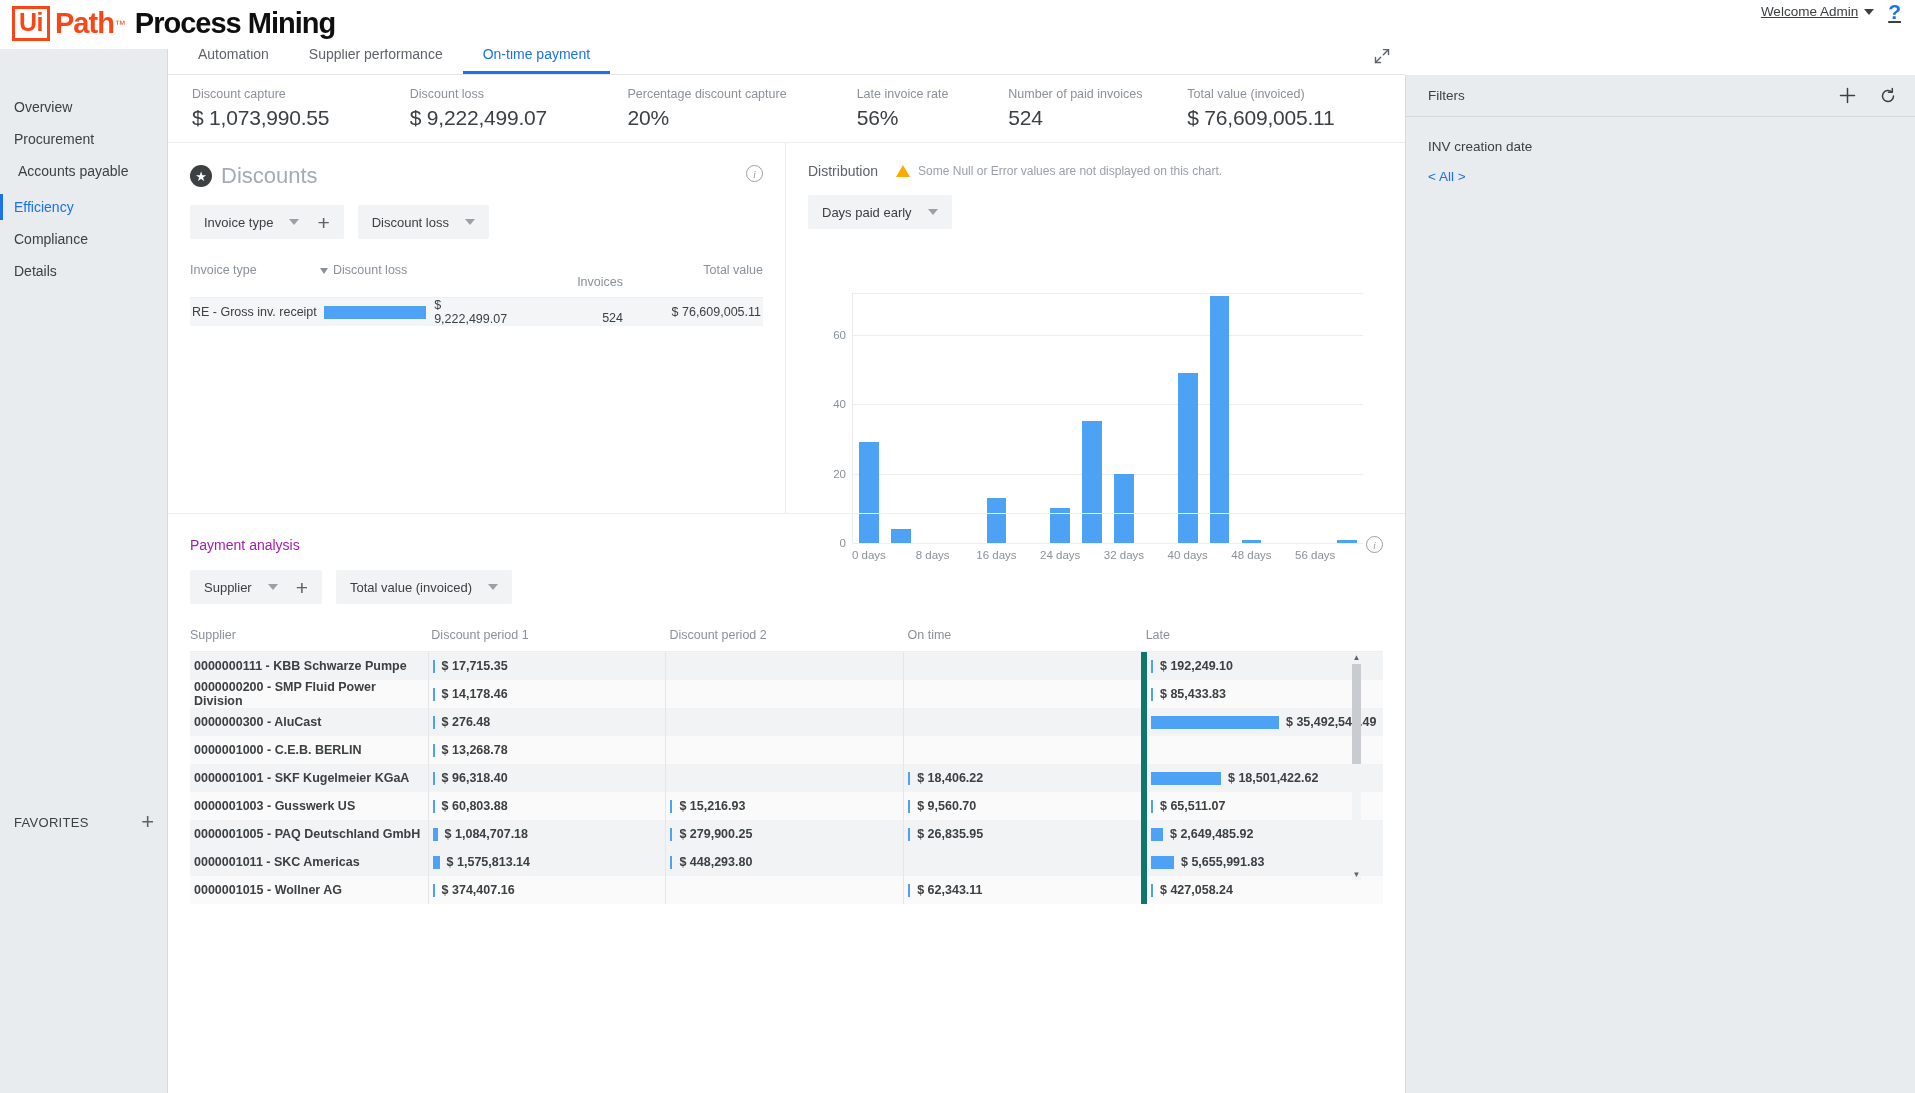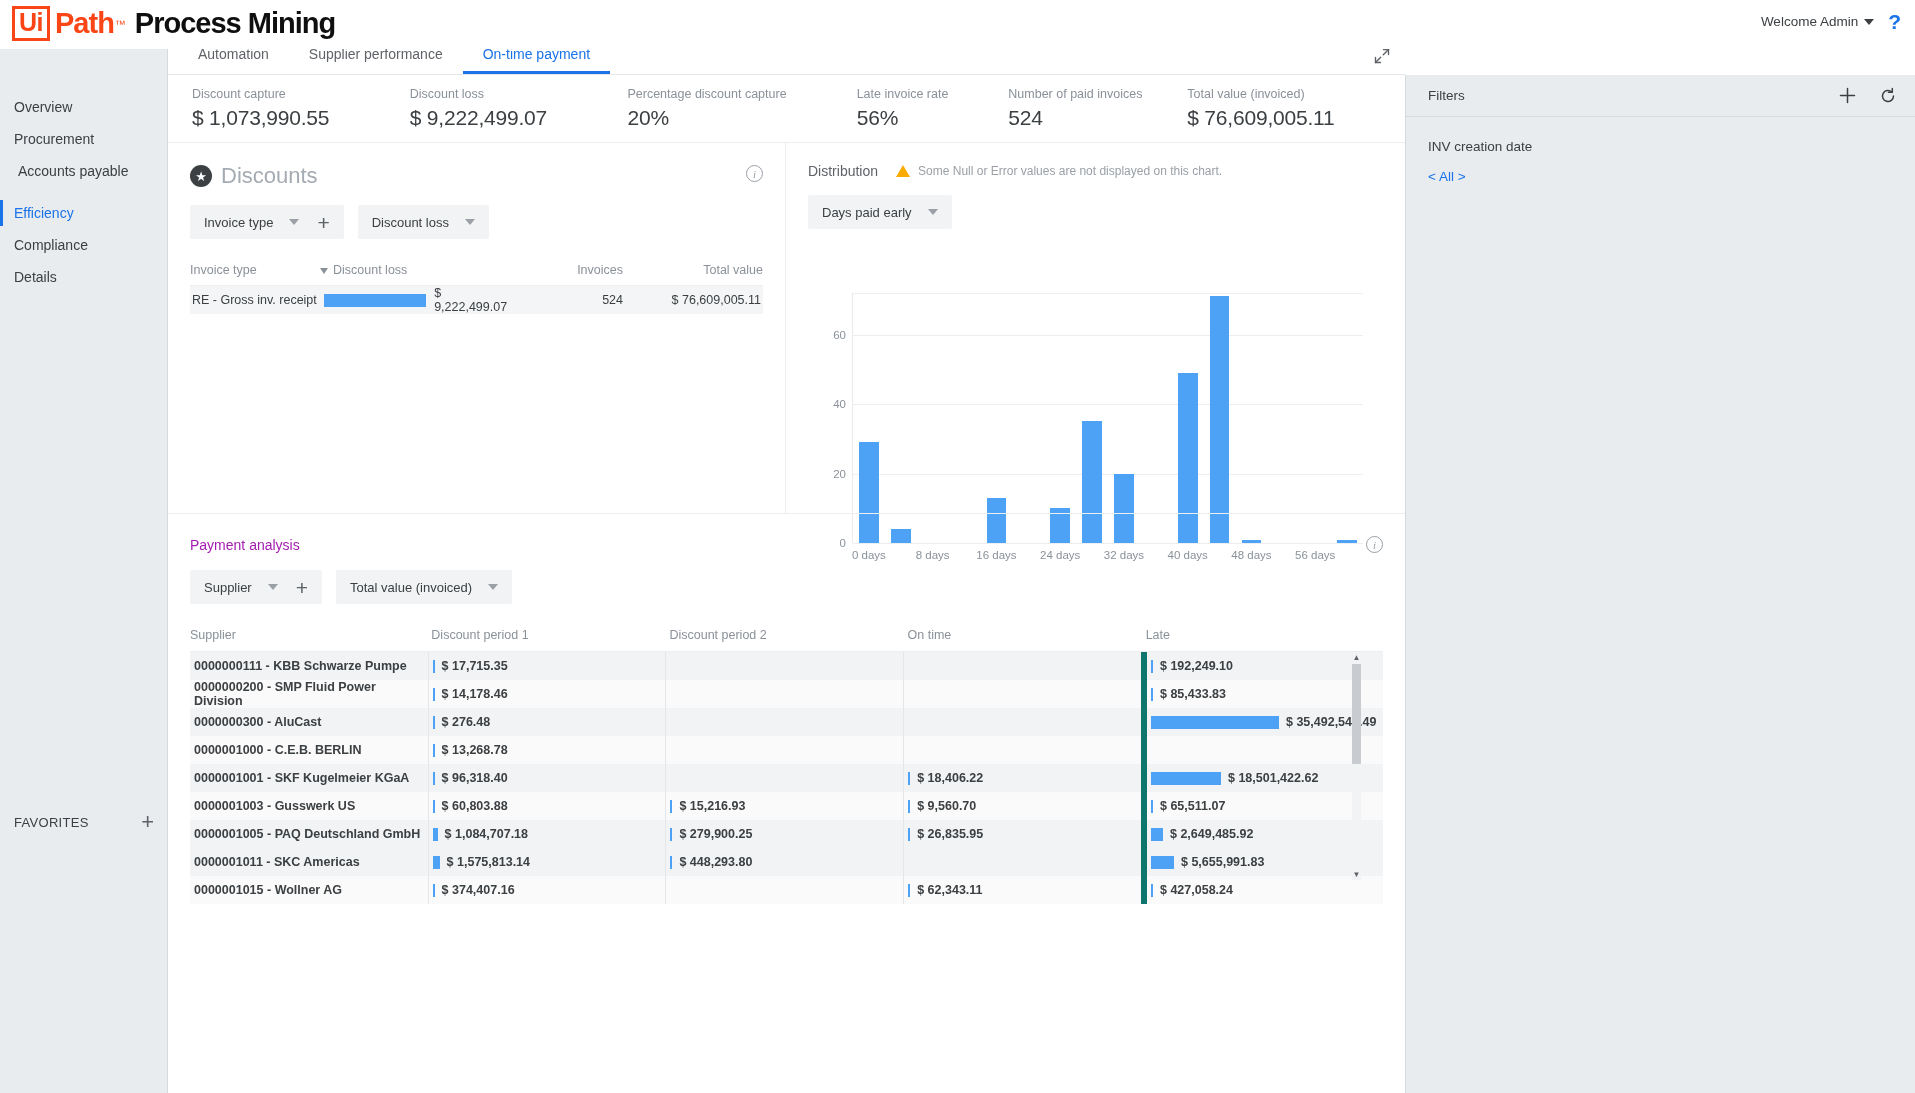--- a/index.html
+++ b/index.html
@@ -28,22 +28,22 @@
   .logo-path {
     color: #fa4616; font-size: 29px; font-weight: 700;
     margin-left: 5px; letter-spacing: -1px; line-height: 1;
   }
   .logo-tm { color: #fa4616; font-size: 11px; vertical-align: super; margin-left: 1px; }
   .logo-pm {
     color: #0f0f0f; font-size: 29px; font-weight: 700;
     margin-left: 9px; letter-spacing: -1px; line-height: 1;
   }
   .topbar-right {
-    position: absolute; right: 14px; top: 11px;
-    display: flex; align-items: center; gap: 14px;
+    position: absolute; right: 14px; top: 1px;
+    display: flex; align-items: center; gap: 14px; text-decoration: underline;
   }
   .welcome-text { font-size: 13.5px; color: #3c4043; }
   .caret-down {
     width: 0; height: 0; border-left: 5px solid transparent;
     border-right: 5px solid transparent; border-top: 6px solid #3c4043;
     display: inline-block; margin-left: 6px; cursor: pointer;
   }
   .help-icon { font-size: 21px; color: #1a73e8; font-weight: 600; cursor: pointer; line-height: 1; }
 
   
@@ -167,21 +167,21 @@
   .pill-plus { font-size: 21px; color: #5f6368; margin-left: 18px; font-weight: 300; line-height: 1; }
 
   
   .dtable { margin: 24px 22px 0 0; padding-left: 22px; }
   .dtable-head {
     display: flex; font-size: 12.5px; color: #8a9199;
     padding-bottom: 8px; border-bottom: 1px solid #eceef0;
   }
   .dt-c1 { width: 130px; }
   .dt-c2 { flex: 1; }
-  .dt-c3 { width: 110px; text-align: right; }
+  .dt-c3 { width: 110px; text-align: right; margin-top: 12px; }
   .dt-c4 { width: 140px; text-align: right; }
   .sort-caret {
     display: inline-block; width: 0; height: 0;
     border-left: 4px solid transparent; border-right: 4px solid transparent;
     border-top: 6px solid #8a9199; margin-right: 5px; vertical-align: middle;
   }
   .dtable-row {
     display: flex; align-items: center; height: 28px;
     background: #f4f5f6; font-size: 12.5px; color: #3c4043;
   }
@@ -292,21 +292,21 @@
   </div>
 
   <div class="sidebar">
     <div class="nav-list">
       <div class="nav-item" style="margin-bottom:2px;">
         <span>Overview</span>
       </div>
       <div class="nav-item" style="margin-bottom:2px;">
         <span>Procurement</span>
       </div>
-      <div class="nav-item" style="margin-bottom:12px;padding-left:18px;">
+      <div class="nav-item" style="margin-bottom:6px;padding-left:18px;">
         <span>Accounts payable</span>
       </div>
       <div class="nav-item active" style="margin-bottom:2px;">
         <span>Efficiency</span>
       </div>
       <div class="nav-item" style="margin-bottom:2px;">
         <span>Compliance</span>
       </div>
       <div class="nav-item">
         <span>Details</span>

